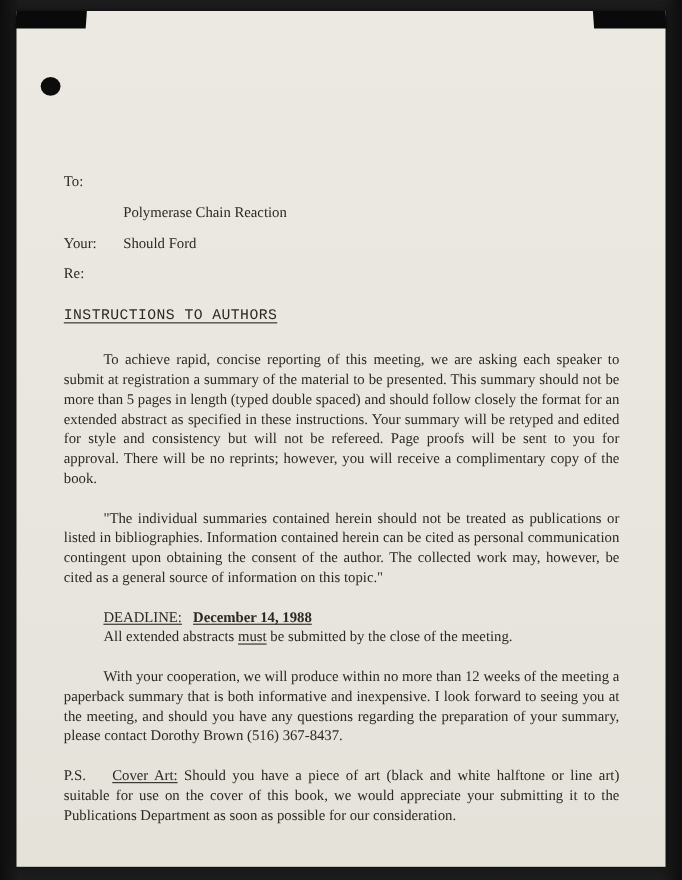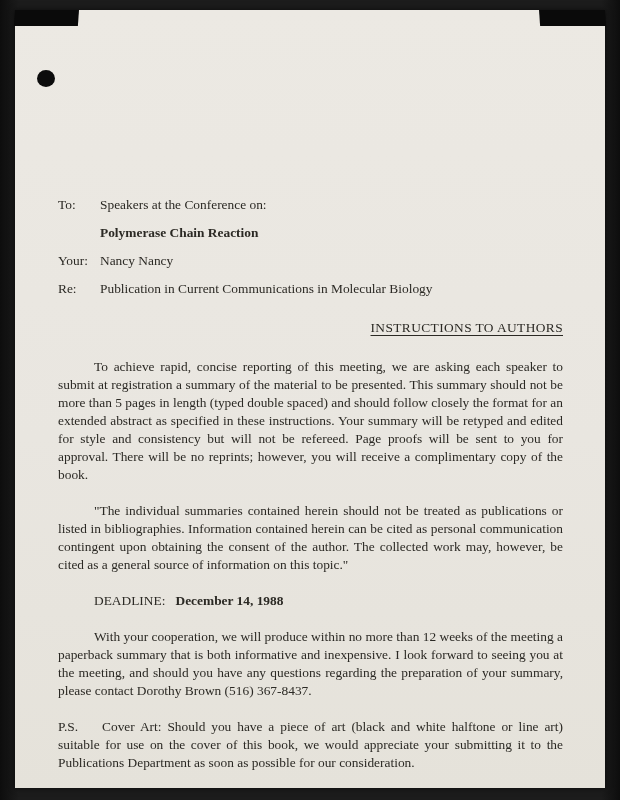--- a/index.html
+++ b/index.html
@@ -66,53 +66,53 @@
     top: 146px;
     font-size: 13.4px;
     line-height: 18px;
     color: #2b2924;
   }
 
   
   .memo-header {
     display: grid;
     grid-template-columns: 42px 1fr;
-    column-gap: 0;
-    margin-top: 40px;
+    column-gap: 12px;
   }
   .memo-header .label { grid-column: 1; }
   .memo-header .value { grid-column: 2; }
   .memo-row-gap { height: 10px; grid-column: 1 / span 2; }
 
-  .conf-title { font-weight: bold; }
+  .conf-title { font-weight: normal; }
 
   .heading-wrap {
-    text-align: right;
+    text-align: left;
     margin-top: 21px;
     margin-bottom: 21px;
+    font-family: Liberation Mono, monospace;
   }
   .heading {
     display: inline-block;
     text-decoration: underline;
     text-underline-offset: 3px;
     letter-spacing: 0.4px;
   }
 
   p.body-par {
     text-align: justify;
     text-indent: 36px;
     margin-bottom: 18px;
   }
 
   .deadline-block {
     margin-left: 36px;
     margin-bottom: 18px;
   }
-  .u { text-underline-offset: 2px; }
-  .bu { font-weight: bold; text-underline-offset: 2px; }
+  .u { text-decoration: underline; text-underline-offset: 2px; }
+  .bu { font-weight: bold; text-decoration: underline; text-underline-offset: 2px; }
 
   .ps-par {
     text-align: justify;
     margin-top: 4px;
   }
   .ps-label { margin-right: 18px; }
 </style>
 </head>
 <body>
 
@@ -121,55 +121,58 @@
 
   <div class="paper">
     <div class="corner-tab left"></div>
     <div class="corner-tab right"></div>
     <div class="hole-punch"></div>
 
     <div class="content">
 
       <div class="memo-header">
         <div class="label">To:</div>
-        <div class="value">Speakers at the Conference on:</div>
 
         <div class="memo-row-gap"></div>
 
         <div class="label"></div>
         <div class="value conf-title">Polymerase Chain Reaction</div>
 
         <div class="memo-row-gap"></div>
 
         <div class="label">Your:</div>
-        <div class="value">Nancy Nancy</div>
+        <div class="value">Should Ford</div>
 
         <div class="label"></div>
 
         <div class="memo-row-gap"></div>
 
         <div class="label">Re:</div>
-        <div class="value">Publication in Current Communications in Molecular Biology</div>
       </div>
 
       <div class="heading-wrap">
         <span class="heading">INSTRUCTIONS TO AUTHORS</span>
       </div>
 
       <p class="body-par">To achieve rapid, concise reporting of this meeting, we are asking each speaker to submit at registration a summary of the material to be presented.  This summary should not be more than 5 pages in length (typed double spaced) and should follow closely the format for an extended abstract as specified in these instructions.  Your summary will be retyped and edited for style and consistency but will not be refereed. Page proofs will be sent to you for approval.  There will be no reprints; however, you will receive a complimentary copy of the book.</p>
 
 
       <p class="body-par">"The individual summaries contained herein should not be treated as publications or listed in bibliographies.  Information contained herein can be cited as personal communication contingent upon obtaining the consent of the author.  The collected work may, however, be cited as a general source of information on this topic."</p>
 
       <div class="deadline-block">
         <div>
           <span class="u">DEADLINE:</span>
           <span>&nbsp;</span>
           <span class="bu">December 14, 1988</span>
         </div>
+        <div>
+          <span>All extended abstracts</span>
+          <span class="u">must</span>
+          <span>be submitted by the close of the meeting.</span>
+        </div>
       </div>
 
       <p class="body-par">With your cooperation, we will produce within no more than 12 weeks of the meeting a paperback summary that is both informative and inexpensive.  I look forward to seeing you at the meeting, and should you have any questions regarding the preparation of your summary, please contact Dorothy Brown (516) 367-8437.</p>
 
       <p class="ps-par">
         <span class="ps-label">P.S.</span>
         <span class="u">Cover Art:</span>
         <span>Should you have a piece of art (black and white halftone or line art) suitable for use on the cover of this book, we would appreciate your submitting it to the Publications Department as soon as possible for our consideration.</span>
       </p>
 

